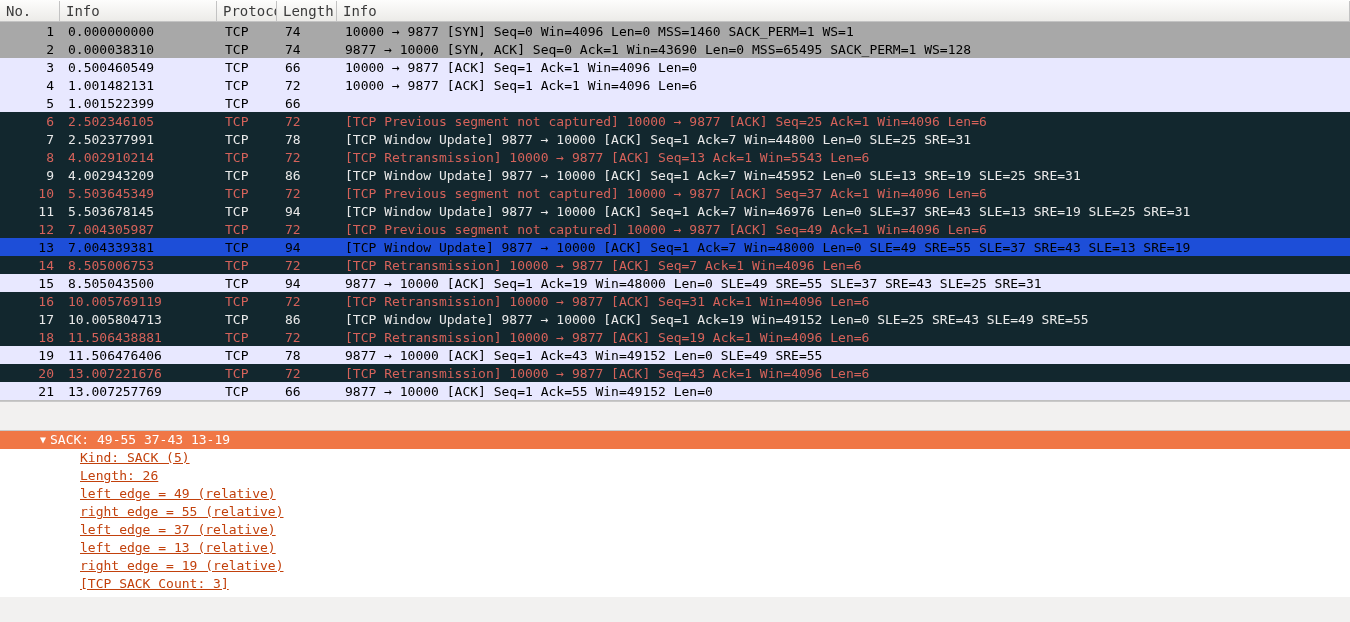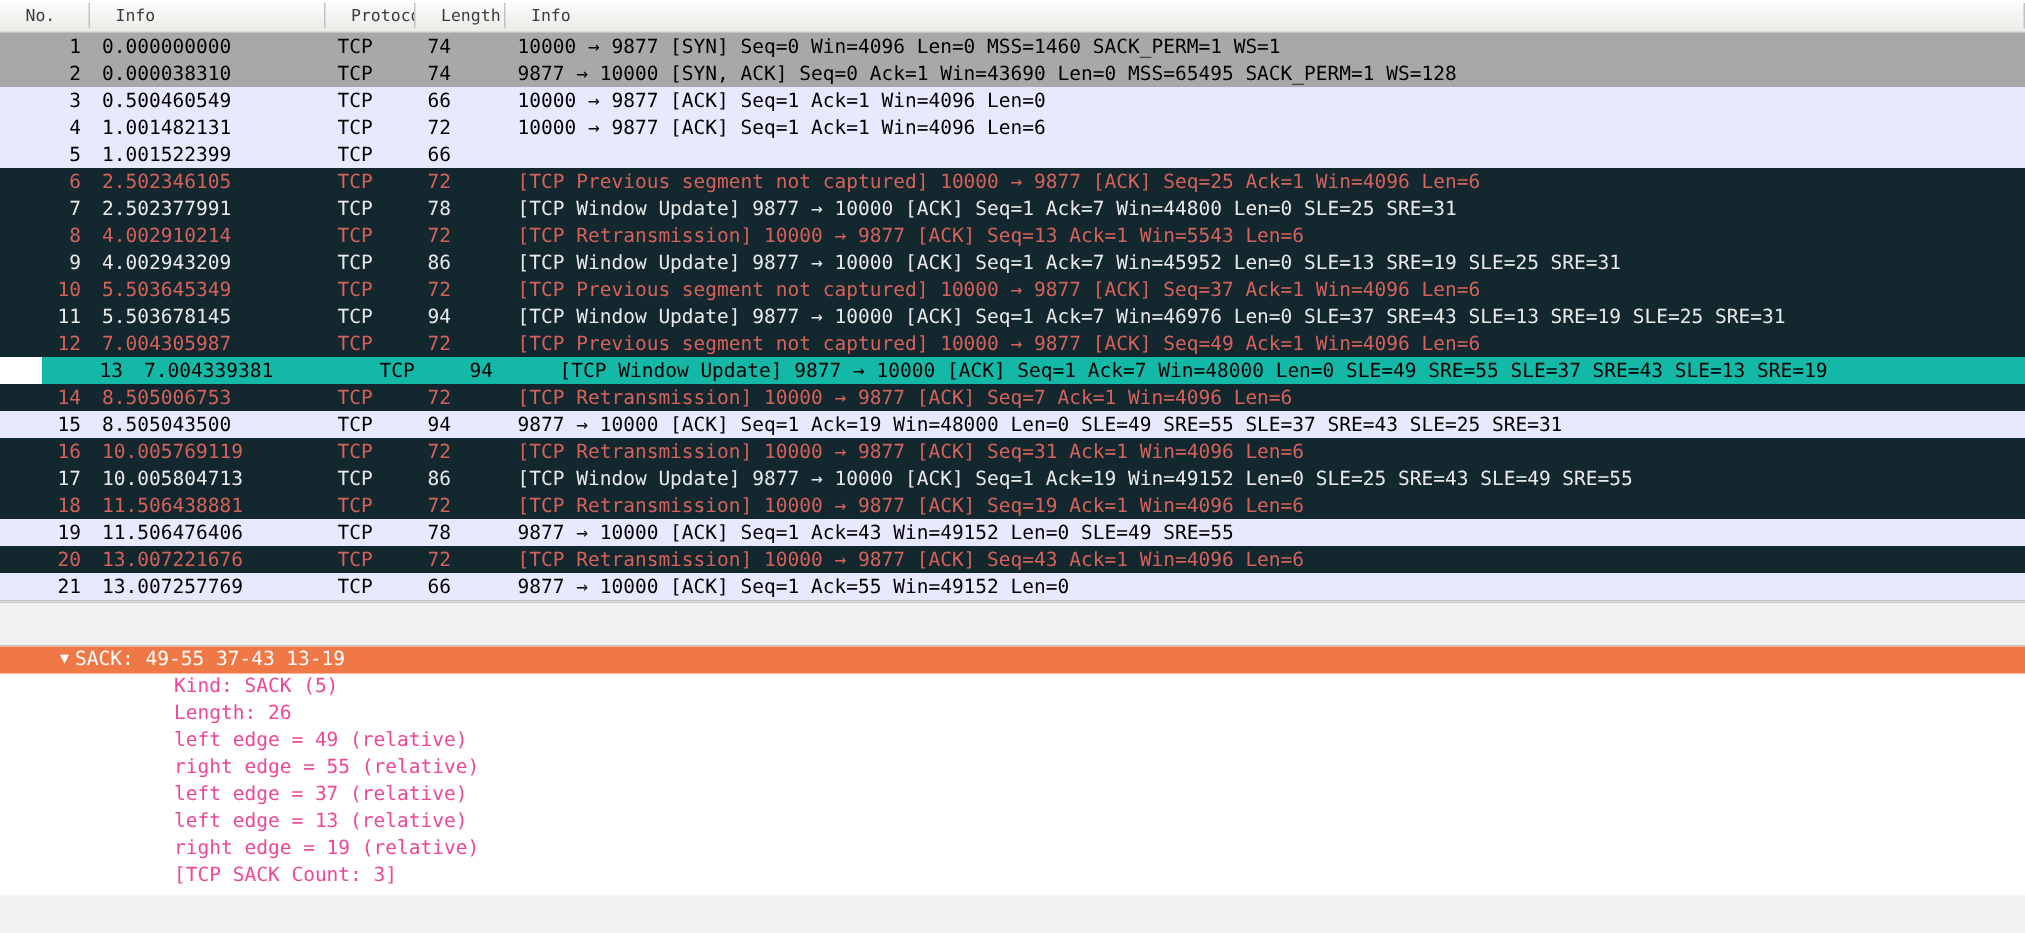--- a/index.html
+++ b/index.html
@@ -16,44 +16,44 @@
     border-bottom: 1px solid #c0c0c0;
   }
   .header-row {
     display: flex;
     background: linear-gradient(#fdfdfc, #ecebe8);
     border-bottom: 1px solid #c3c3c3;
     height: 22px;
     align-items: center;
   }
   .header-cell {
-    padding: 2px 17px;
+    padding: 2px 6px;
     border-right: 1px solid #c3c3c3;
     color: #3b3b3b;
-    font-size: 11px;
+    font-size: 14px;
     white-space: nowrap;
     overflow: hidden;
   }
   .col-no   { width: 60px; text-align: left; }
   .col-time { width: 157px; }
   .col-proto{ width: 60px; }
   .col-len  { width: 60px; }
   .col-info { flex: 1; }
   .packet-row {
     display: flex;
     height: 18px;
     align-items: center;
     white-space: nowrap;
     border-left: 2px solid transparent;
   }
   .packet-row .cell { padding: 0 6px; overflow: hidden; }
   .packet-row .cell.col-no { text-align: right; padding-right: 8px; }
   .c-default { background: #e8e8ff; color: #000; }
   .c-gray    { background: #a8a8a8; color: #000; }
-  .c-light   { background: #14b8a6; color: #000; margin-left: 28px; }
+  .c-light   { background: #1d4ed8; color: #000; }
   .c-error   { background: #12272e; color: #d5625a; }
   .c-dark    { background: #12272e; color: #e9e9e9; }
   .splitter {
     height: 30px;
     background: #f2f1f0;
     border-top: 1px solid #c9c9c9;
     border-bottom: 1px solid #c9c9c9;
   }
   .details-pane {
     background: #ffffff;
@@ -68,23 +68,24 @@
     align-items: center;
     padding-left: 40px;
     height: 18px;
   }
   .detail-selected .tri {
     display: inline-block;
     margin-right: 4px;
     font-size: 10px;
   }
   .detail-line {
-    padding-left: 116px;
-    color: #ec4899;
+    padding-left: 80px;
+    color: #c2410c;
     height: 18px;
+    text-decoration: underline;
   }
 </style>
 </head>
 <body>
 
 <div class="packet-list">
   <div class="header-row">
     <div class="header-cell col-no">No.</div>
     <div class="header-cell col-time">Info</div>
     <div class="header-cell col-proto">Protoco</div>

